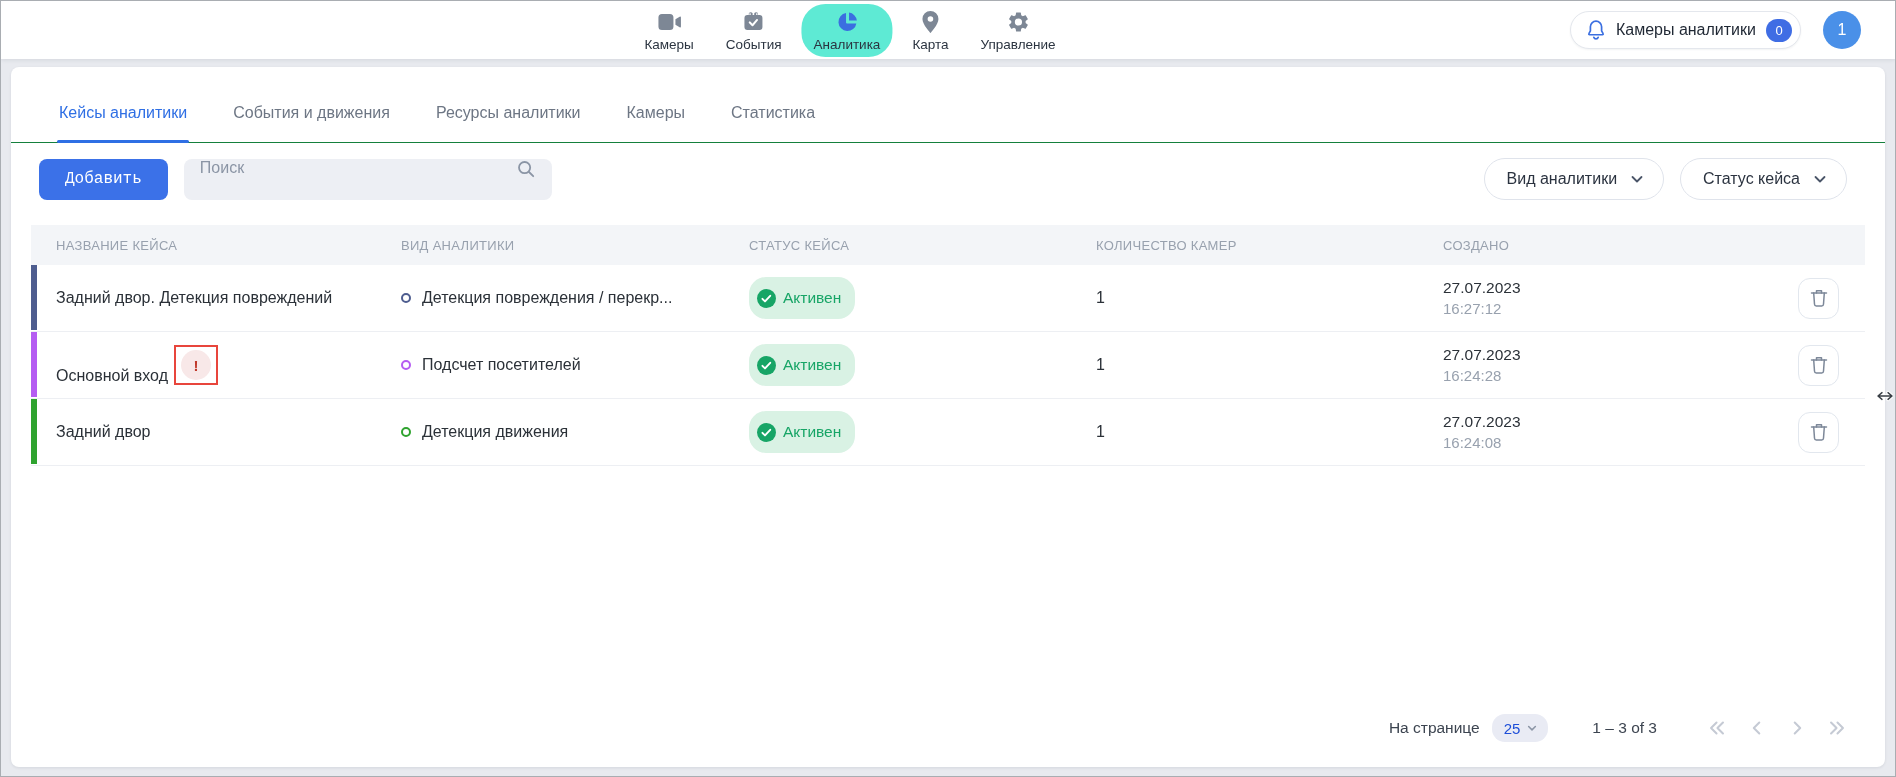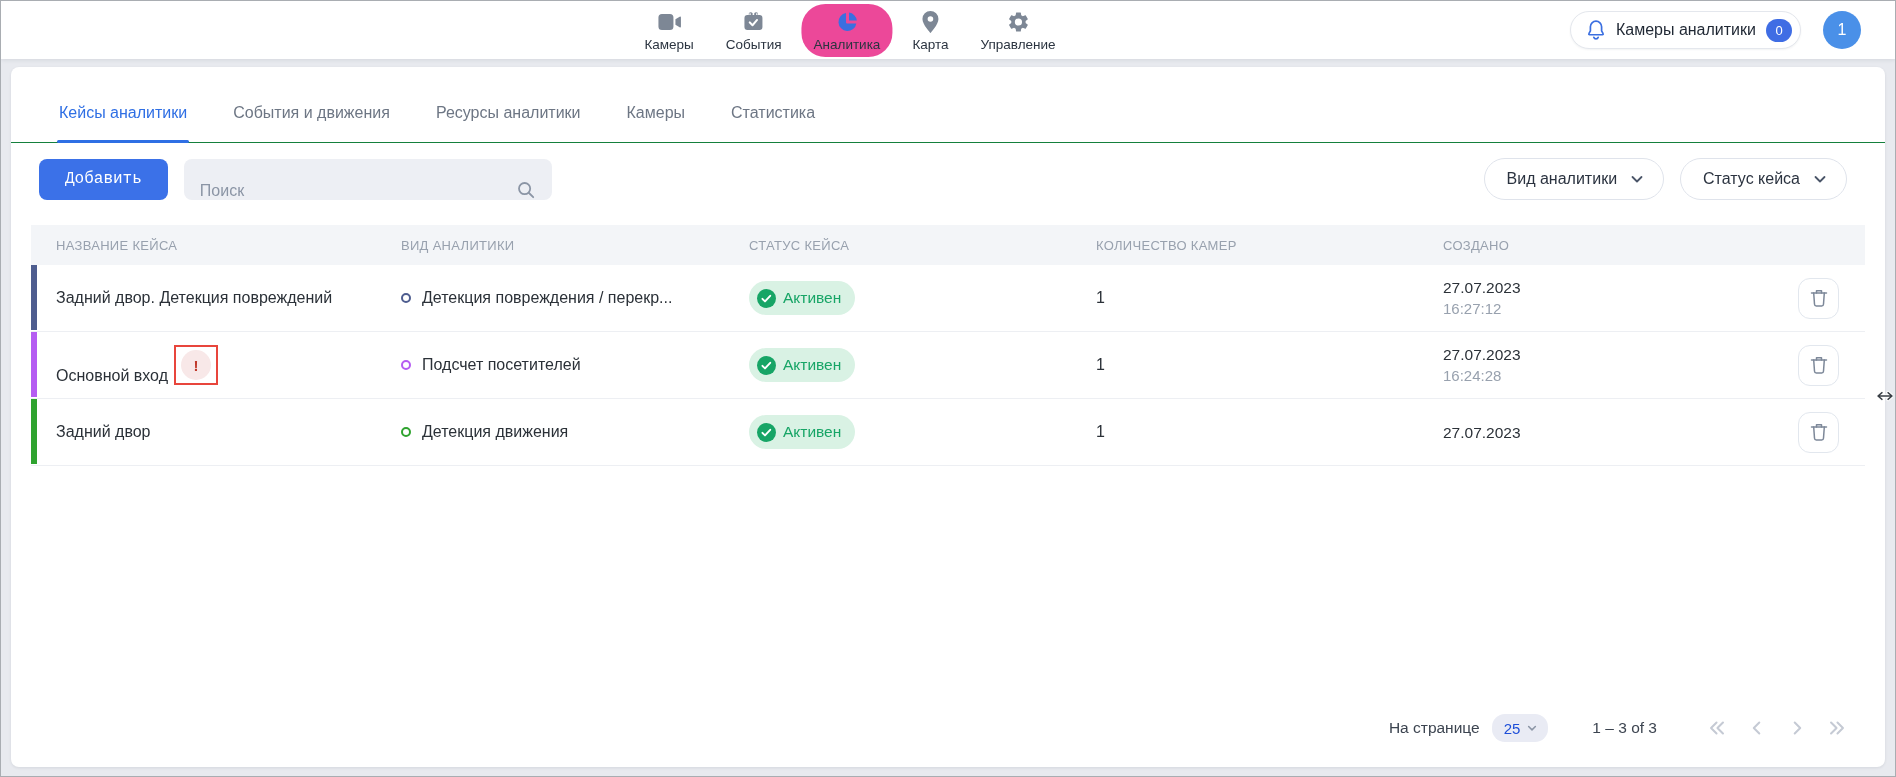--- a/index.html
+++ b/index.html
@@ -20,21 +20,21 @@
   }
   .nav {
     position:absolute; left:50%; top:3px;
     transform:translateX(-50%) translateX(-98px);
     display:flex; align-items:stretch; gap:8px;
   }
   .nav-item {
     display:flex; flex-direction:column; align-items:center; justify-content:flex-end;
     gap:3px; padding:6px 12px 5px; border-radius:10px; cursor:pointer;
   }
-  .nav-item.active { background:#ec4899;border-radius:24px; }
+  .nav-item.active { background:#5eead4;border-radius:24px; }
   .nav-item .nav-icon { height:24px; display:flex; align-items:center; }
   .nav-item .nav-icon svg { fill:#7d8795; }
   .nav-item.active .nav-icon svg { fill:#3b6fe0; }
   .nav-label { font-size:13.5px; color:#2b3440; white-space:nowrap; }
   .top-right {
     position:absolute; right:34px; top:0; height:58px;
     display:flex; align-items:center; gap:22px;
   }
   .events-btn {
     display:flex; align-items:center; gap:10px;
@@ -72,21 +72,21 @@
   }
   
   .toolbar { display:flex; align-items:center; margin:15px 38px 0 28px; }
   .add-btn {
     height:41px; padding:0 26px; background:#3b71e8; color:#fff; font-size:16px;
     border:none; border-radius:8px; cursor:pointer;
     font-family:Liberation Mono, monospace;
   }
   .search-box {
     margin-left:16px; width:368px; height:41px; background:#edeff4; border-radius:8px;
-    display:flex; align-items:flex-end; padding:0 16px; 
+    display:flex; align-items:flex-start; padding:0 16px; 
   }
   .search-box input {
     flex:1; border:none; background:transparent; outline:none;
     font-size:16px; color:#2b3138;
     font-family:"Liberation Sans","DejaVu Sans",sans-serif;
   }
   .search-box input::placeholder { color:#8b95a5; }
   .toolbar-spacer { flex:1; }
   .filters { display:flex; gap:16px; }
   .filter-pill {
@@ -120,21 +120,21 @@
   .err-circle {
     width:30px; height:30px; border-radius:50%; background:#f8e8e8;
     color:#c0392b; font-size:15px; font-weight:bold;
     display:flex; align-items:center; justify-content:center;
   }
   .cell-type { display:flex; align-items:center; gap:11px; font-size:16px; color:#2b3138; }
   .ring { width:10px; height:10px; border-radius:50%; border:2px solid #888; flex:0 0 auto; }
   .type-text { white-space:nowrap; overflow:hidden; text-overflow:ellipsis; max-width:300px; }
   .badge {
     display:inline-flex; align-items:center; gap:7px;
-    background:#d9f2e4; border-radius:17px; height:34px; padding:0 14px 0 8px;
+    background:#d9f2e4; border-radius:17px; height:42px; padding:0 14px 0 8px;
     color:#17a566; font-size:15.5px;
   }
   .cell-count { font-size:16px; color:#2b3138; }
   .created-date { font-size:15.5px; color:#2b3138; line-height:21px; }
   .created-time { font-size:15px; color:#98a1ae; line-height:21px; }
   .trash-btn {
     width:41px; height:41px; border:1px solid #e2e7ee; border-radius:12px; background:#fff;
     display:flex; align-items:center; justify-content:center; cursor:pointer;
   }
   
@@ -355,20 +355,21 @@
           <svg width="19" height="19" viewBox="0 0 19 19">
               <circle cx="9.5" cy="9.5" r="9.5" fill="#17a566"></circle>
               <path d="M5.4 9.8l2.6 2.6 5.2-5.6" fill="none" stroke="#fff" stroke-width="1.9" stroke-linecap="round" stroke-linejoin="round"></path>
             </svg>
           <span>Активен</span>
         </span>
       </div>
       <div class="col-count cell-count">1</div>
       <div class="col-created">
         <div class="created-date">27.07.2023</div>
+        <div class="created-time">16:24:08</div>
       </div>
       <div class="col-actions">
         <button class="trash-btn">
           <svg width="18" height="20" viewBox="0 0 18 20" fill="none" stroke="#7d8899" stroke-width="1.5" stroke-linecap="round" stroke-linejoin="round">
               <path d="M1.5 5h15"></path>
               <path d="M6.5 5V2.8h5V5"></path>
               <path d="M3.7 5l.8 11.2a1.8 1.8 0 0 0 1.8 1.7h5.4a1.8 1.8 0 0 0 1.8-1.7L14.3 5"></path>
             </svg>
         </button>
       </div>

